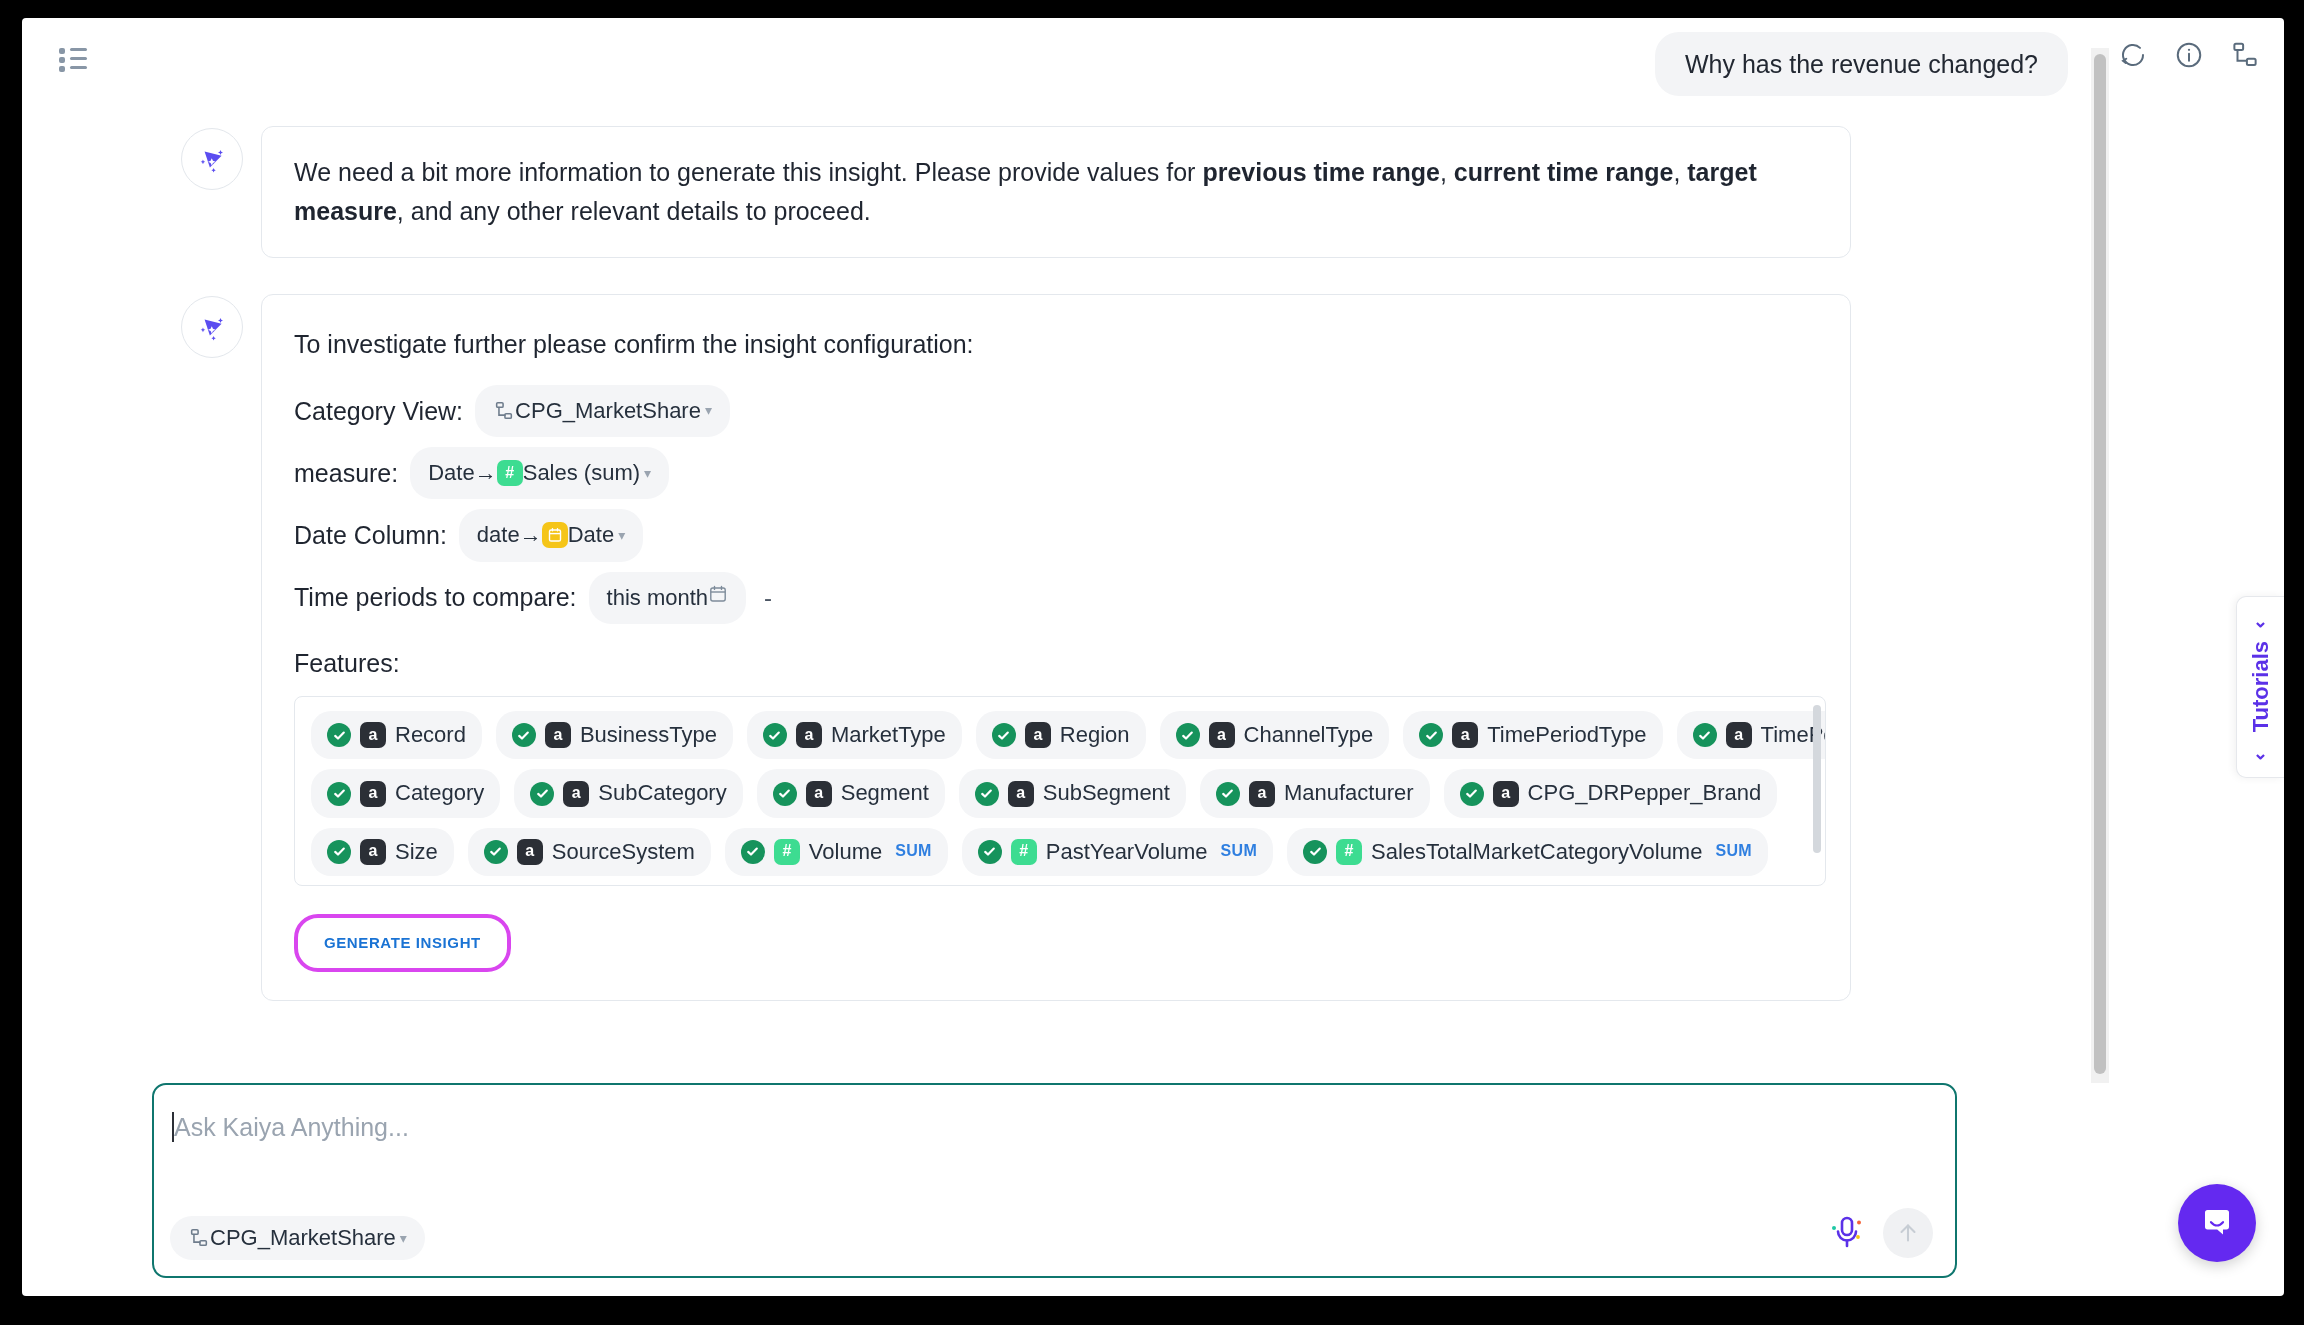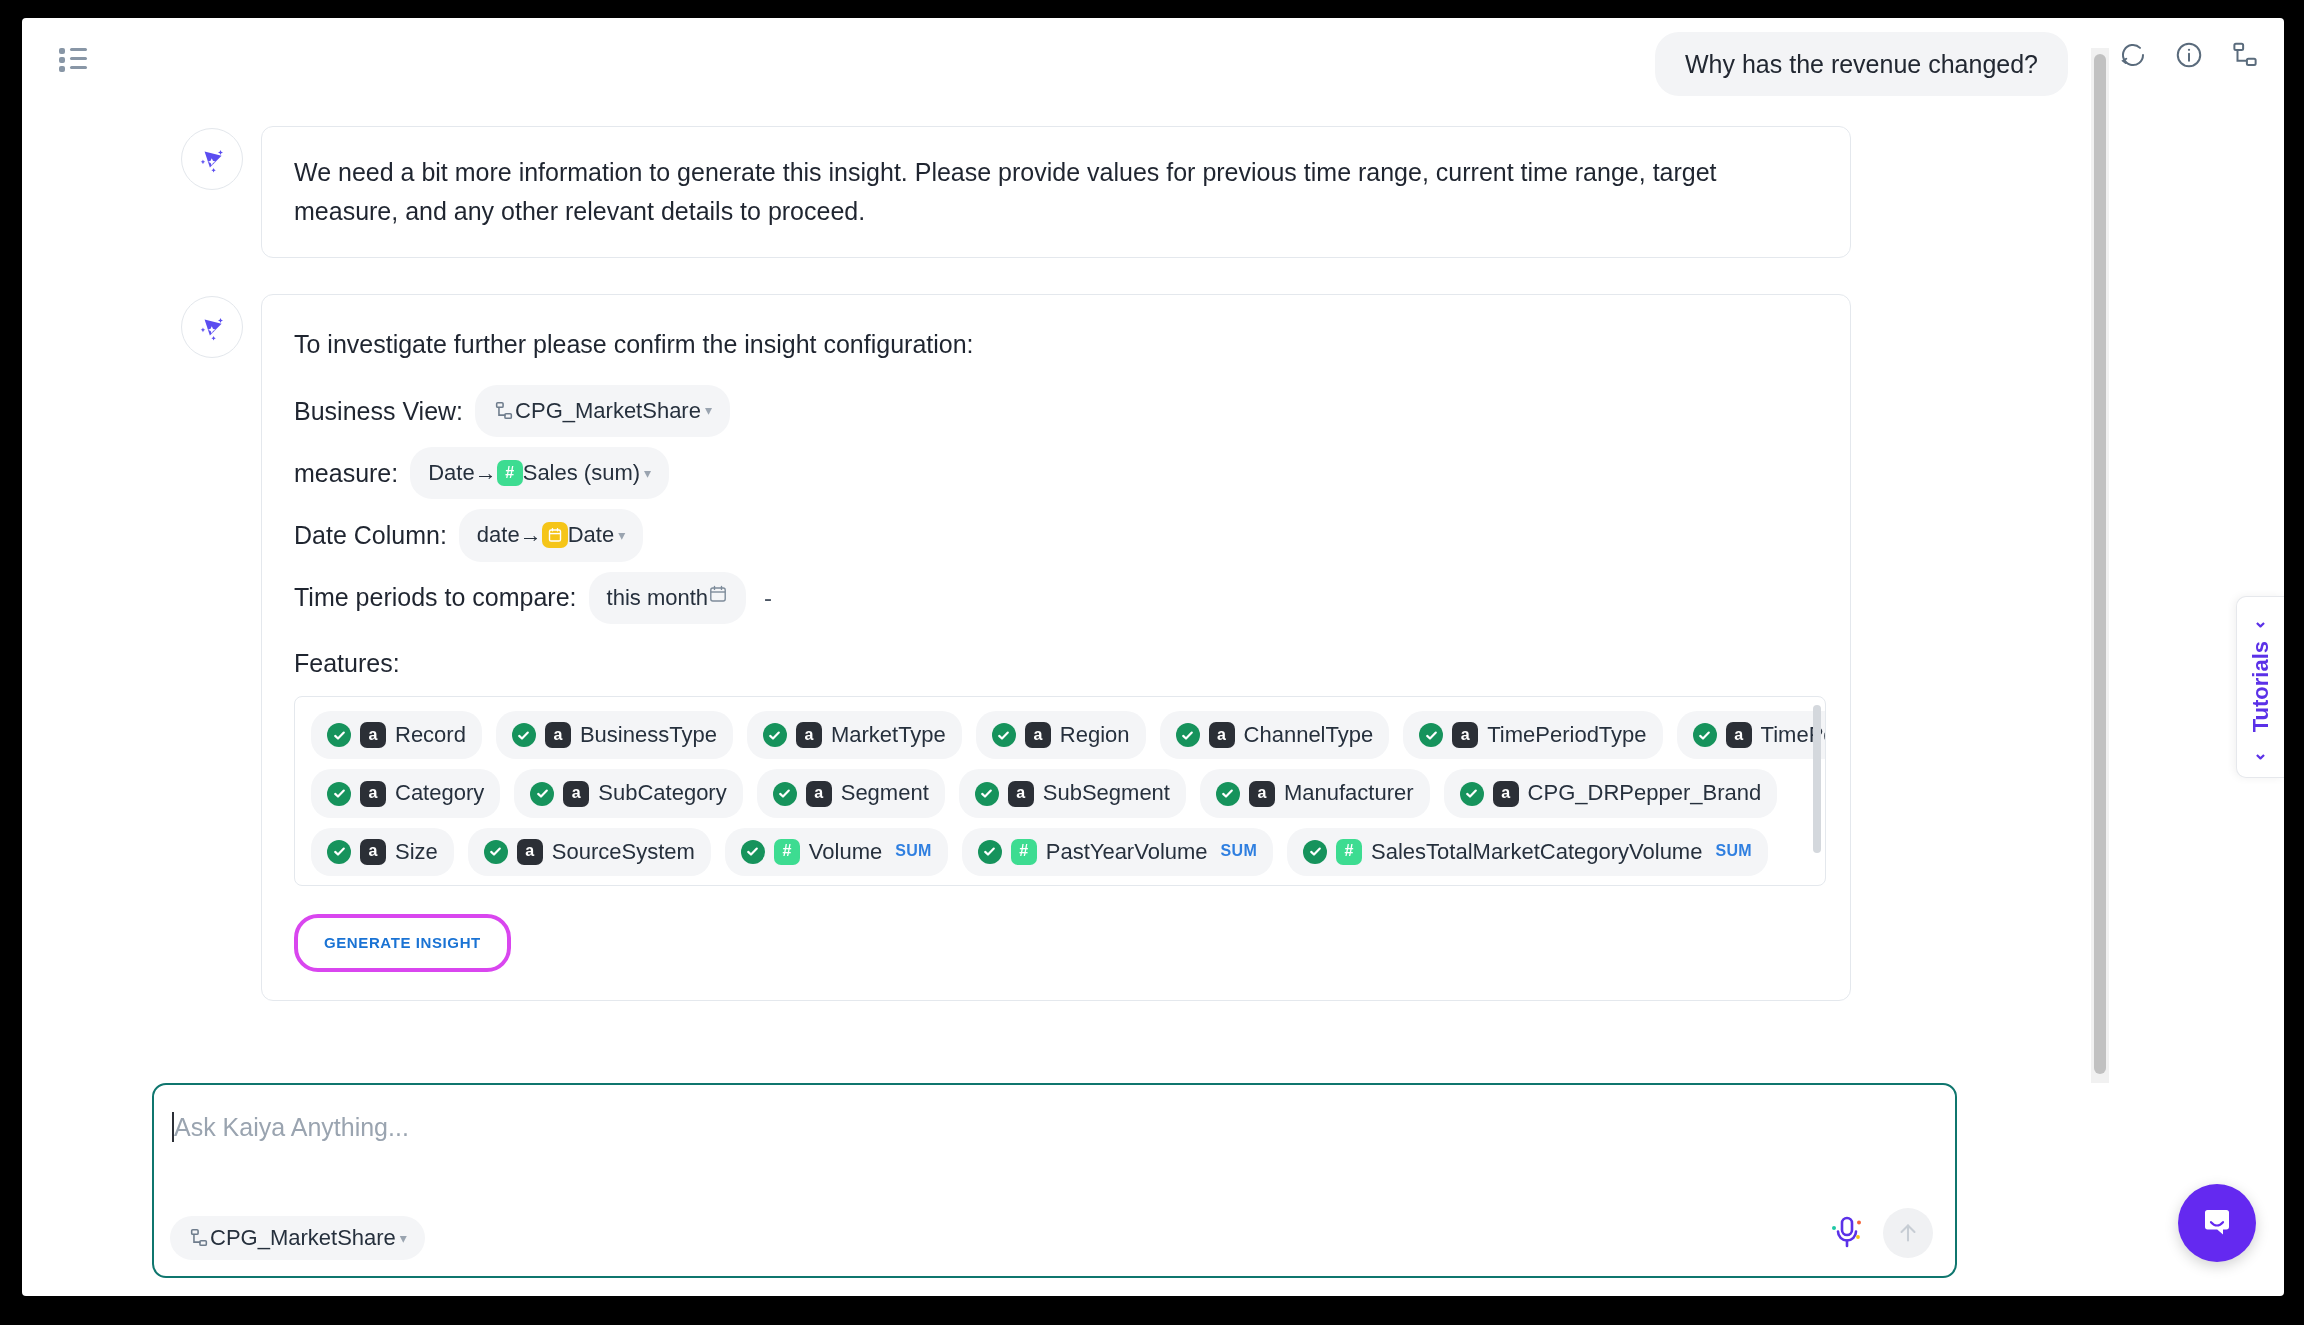--- a/index.html
+++ b/index.html
@@ -73,21 +73,21 @@
 
   .bot-bubble {
     border: 1px solid #e4e8ed;
     border-radius: 12px;
     background: #fff;
     font-size: 25px;
     color: #1f2530;
     line-height: 1.55;
   }
   .bot-bubble.msg { padding: 26px 32px; max-width: 1590px; }
-  .bot-bubble b { font-weight: 400; }
+  .bot-bubble b { font-weight: 700; }
 
   
   .config-card { padding: 30px 24px 28px 32px; width: 1590px; }
   .config-title { font-size: 25px; color: #1f2530; margin-bottom: 22px; }
 
   .cfg-row { display: flex; align-items: center; gap: 12px; margin-bottom: 10px; min-height: 52px; }
   .cfg-label { font-size: 25px; color: #1f2530; }
 
   .chip {
     display: inline-flex; align-items: center; 
@@ -319,21 +319,21 @@
           <path d="M7.5 16.5 l.7 1.5 1.5 .7 -1.5 .7 -.7 1.5 -.7 -1.5 -1.5 -.7 1.5 -.7 Z" fill="#5b4df0"></path>
           <path d="M17.5 24.5 l.65 1.4 1.4 .65 -1.4 .65 -.65 1.4 -.65 -1.4 -1.4 -.65 1.4 -.65 Z" fill="#5b4df0"></path>
         </svg>
       </div>
 
       <div class="bot-bubble config-card">
         <div class="config-title">To investigate further please confirm the insight configuration:</div>
 
         
         <div class="cfg-row">
-          <span class="cfg-label">Business View:</span>
+          <span class="cfg-label">Category View:</span>
           <span class="chip">
             <svg width="22" height="22" viewBox="0 0 24 24" fill="none" stroke="#6e7c8c" stroke-width="1.7" stroke-linecap="round">
               <rect x="4" y="3" width="7" height="5" rx="1.2"></rect>
               <rect x="13" y="15" width="7" height="5" rx="1.2"></rect>
               <path d="M6.5 8.2v8.3H13"></path>
             </svg>
             <span>CPG_MarketShare</span>
             <span class="caret">▾</span>
           </span>
         </div>

